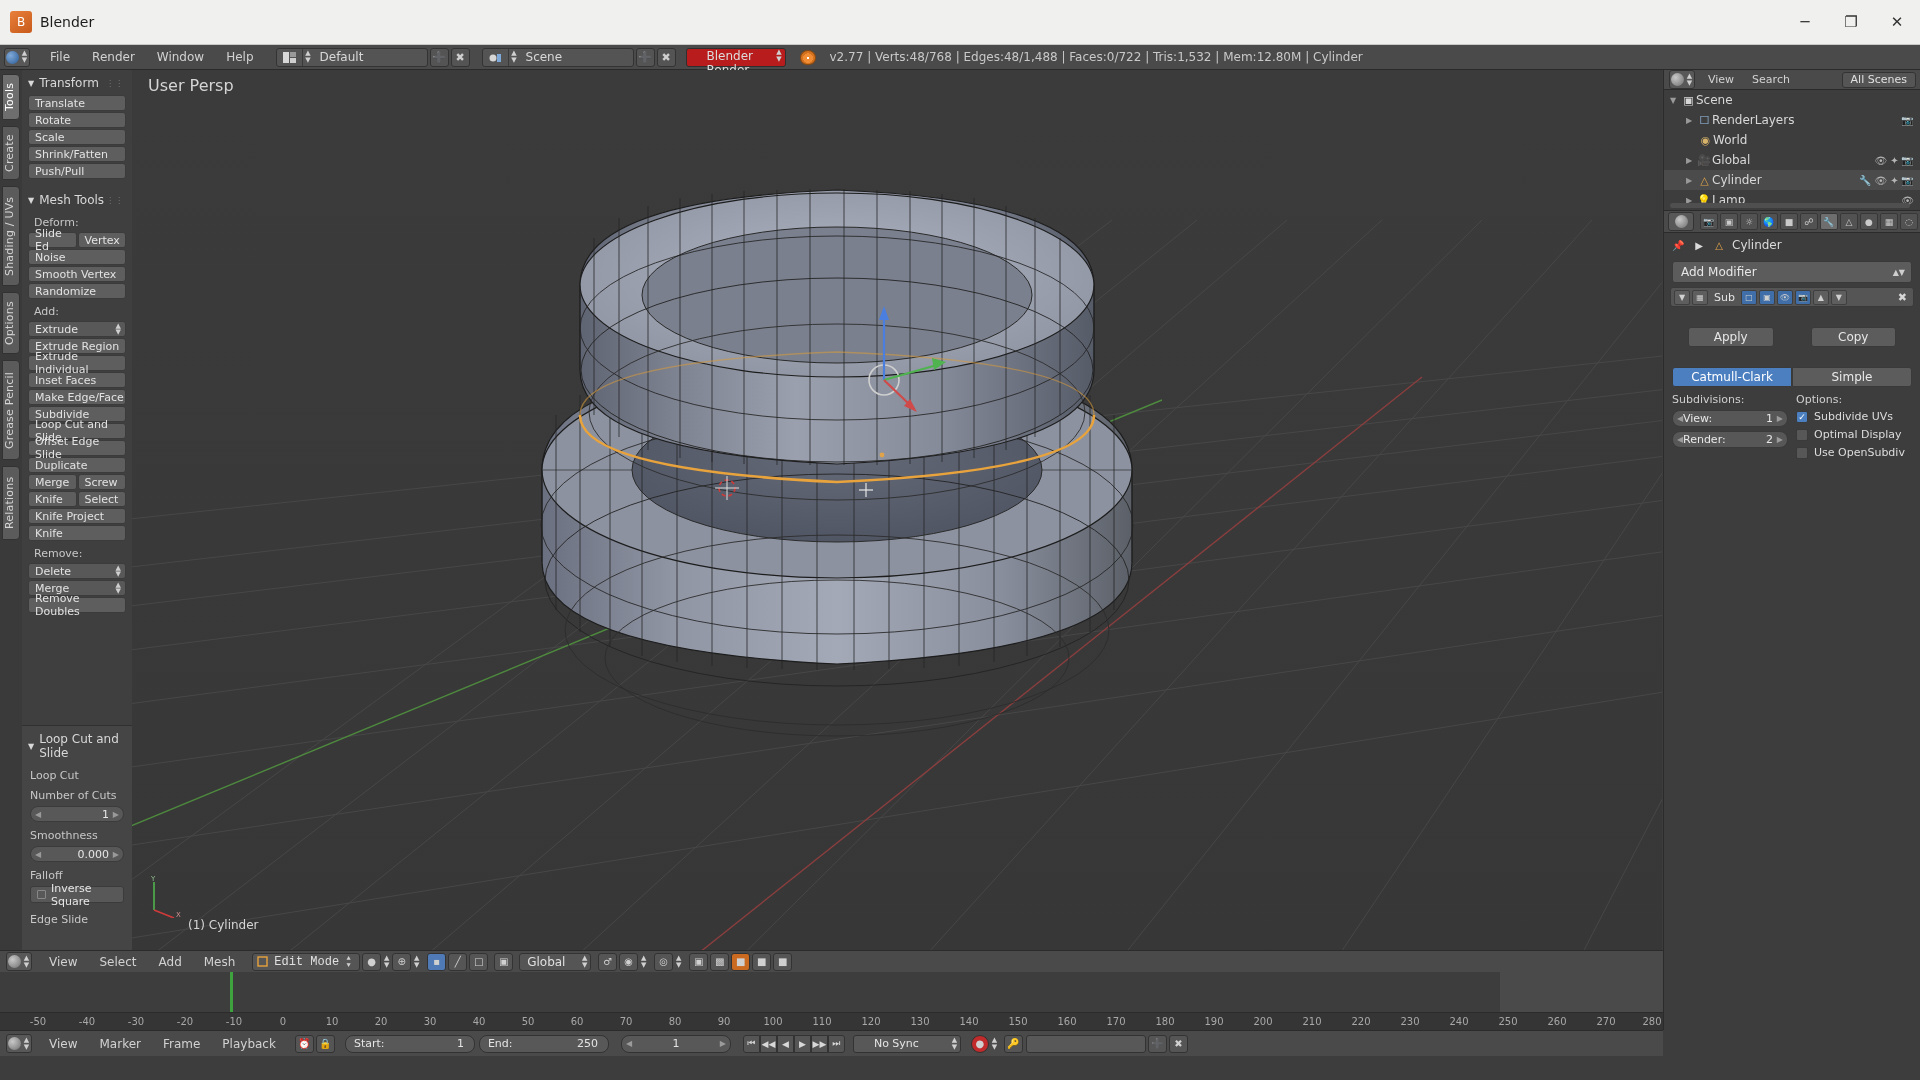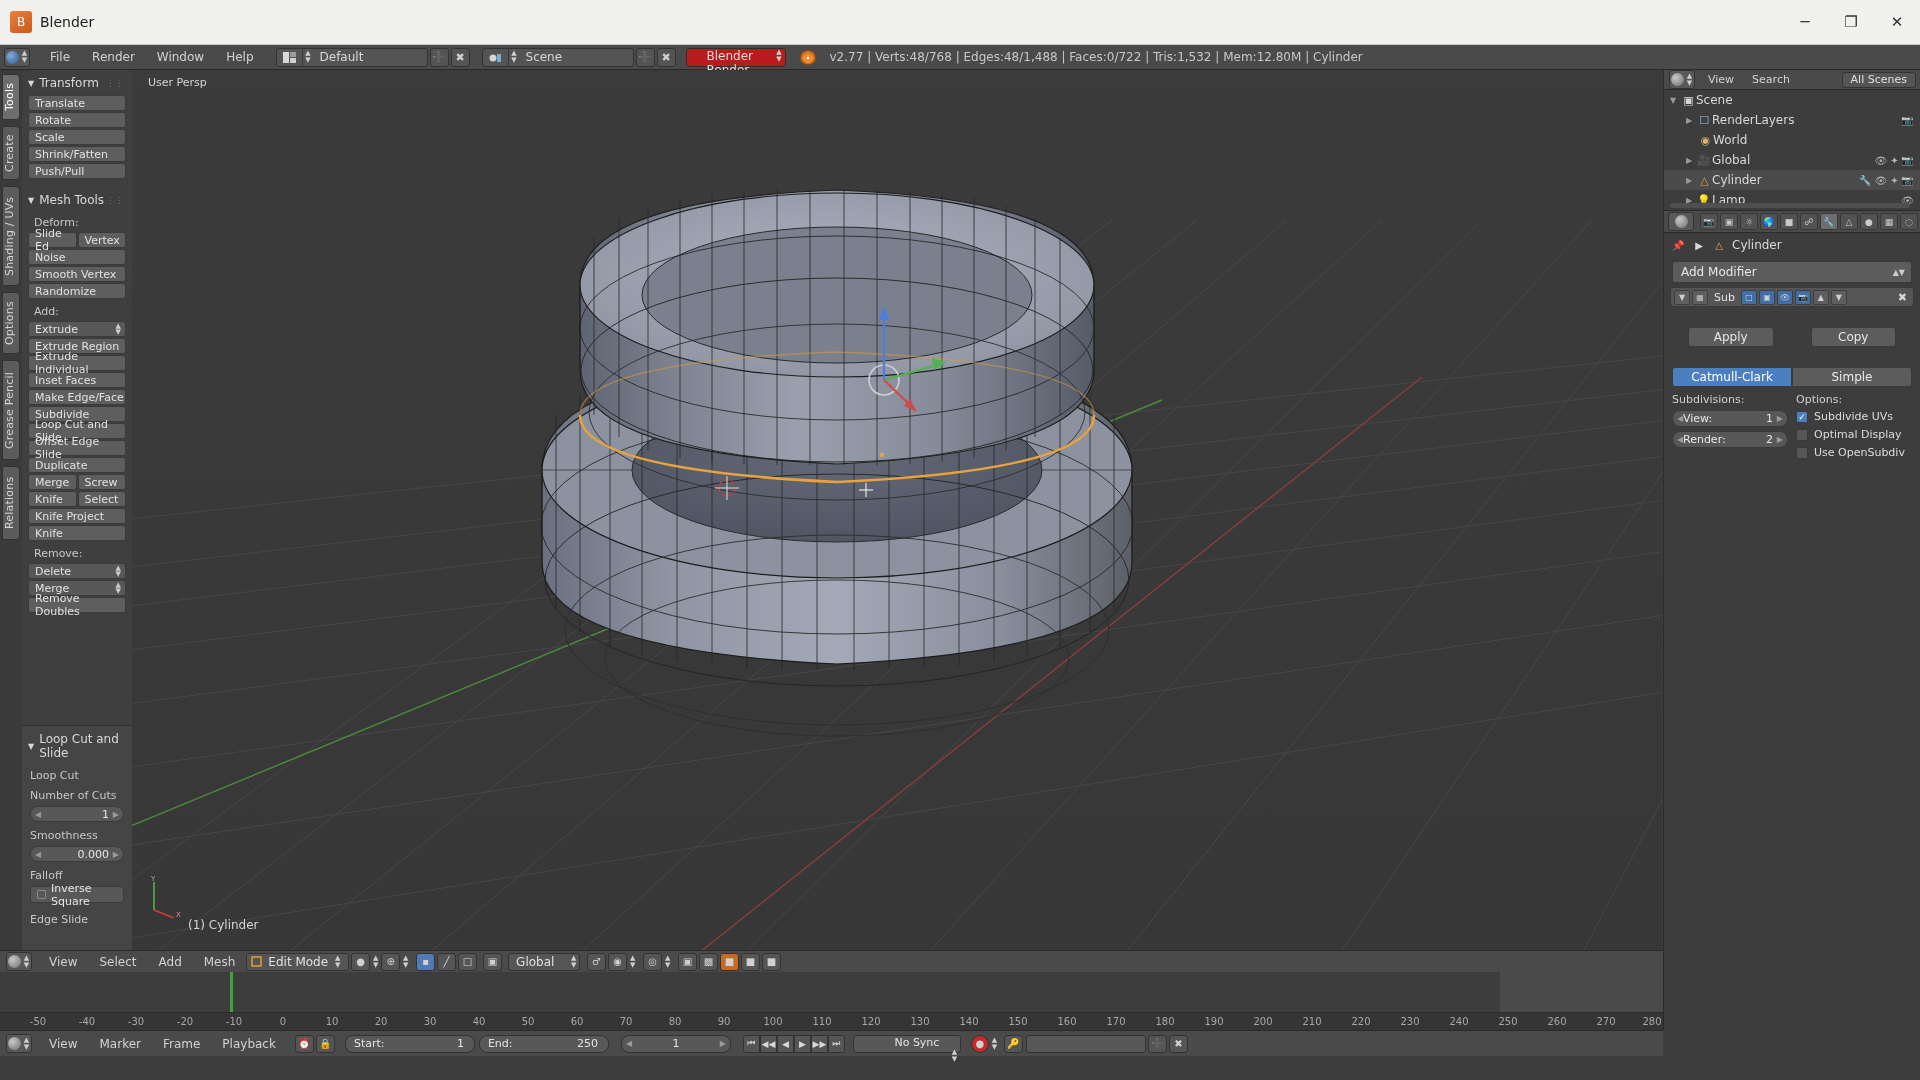--- a/index.html
+++ b/index.html
@@ -103,33 +103,33 @@
     display:flex;align-items:center;color:#e6e6e6;font-size:11px;padding-left:6px;
   }
   .enumfield .cv{width:10px;height:9px;border:1px solid #888;margin-right:5px;border-radius:1px;}
 
   
   .viewport {
     position:absolute; left:132px; top:70px; width:1530px; height:880px;
     background:linear-gradient(180deg,#3b3b3b 0%,#393939 55%,#373737 100%);
     overflow:hidden;
   }
-  .vplabel { position:absolute; left:16px; top:6px; color:#d5d5d5; font-size:11px; }
+  .vplabel { position:absolute; left:16px; top:6px; color:#d5d5d5; font-size:16px; }
   .vpobj { position:absolute; left:56px; bottom:18px; color:#d5d5d5; font-size:12px; }
   .axisgiz { position:absolute; left:14px; bottom:32px; width:42px; height:42px; }
 
   
   .vpfooter {
     position:absolute; left:0; top:950px; width:1663px; height:22px;
     background:#4a4a4a; display:flex; align-items:center; padding-left:6px;
     border-top:1px solid #2b2b2b;
   }
   .modebox {
     display:flex;align-items:center;background:#555;border:1px solid #333;border-radius:3px;
-    height:18px;padding:0 7px 0 4px;color:#e0e0e0;font-size:12px;
+    height:18px;padding:0 7px 0 4px;color:#e0e0e0;font-size:12px;margin-left:6px;font-family:Liberation Mono, monospace;
   }
   .fbtn { width:19px;height:18px;background:#555;border:1px solid #333;border-radius:3px;
     margin-left:2px;display:flex;align-items:center;justify-content:center;color:#d0d0d0;font-size:10px;}
   .fbtn.on { background:#4f7ab5; }
   .fbtn.orange { background:#c96a20; }
   .orientbox { display:flex;align-items:center;background:#555;border:1px solid #333;
     border-radius:3px;height:18px;width:72px;padding-left:7px;color:#e0e0e0;font-size:12px;margin-left:6px;}
 
   
   .timeline { position:absolute; left:0; top:972px; width:1663px; height:58px; background:#f9a8d4; }
@@ -146,21 +146,21 @@
     background:#4a4a4a; display:flex; align-items:center; padding-left:6px;
     border-top:1px solid #2b2b2b;
   }
   .pfield { display:flex;align-items:center;background:#585858;border:1px solid #333;
     border-radius:8px;height:18px;color:#e4e4e4;font-size:11px;position:relative;}
   .pfield .lbl{position:absolute;left:8px;}
   .pfield .v{position:absolute;right:10px;}
   .pbtn { width:17px;height:18px;background:#555;border:1px solid #333;
     display:flex;align-items:center;justify-content:center;color:#d8d8d8;font-size:9px;}
   .syncbox { display:flex;align-items:center;background:#585858;border:1px solid #333;
-    border-radius:3px;height:18px;width:108px;padding-left:20px;color:#e4e4e4;font-size:11px;margin-left:8px;flex-direction:column;}
+    border-radius:3px;height:18px;width:108px;padding-left:20px;color:#e4e4e4;font-size:11px;margin-left:8px;}
 
   
   .outliner {
     position:absolute; left:1663px; top:70px; width:257px; height:140px;
     background:#3d3d3d; border-left:1px solid #2b2b2b;
   }
   .olhdr { height:20px; background:#4a4a4a; display:flex; align-items:center; padding-left:5px;
      border-bottom:1px solid #2b2b2b;}
   .olhdr .m { color:#d2d2d2; font-size:11px; padding:0 9px; }
   .olscope { margin-left:auto; background:#555;border:1px solid #333;border-radius:3px;

